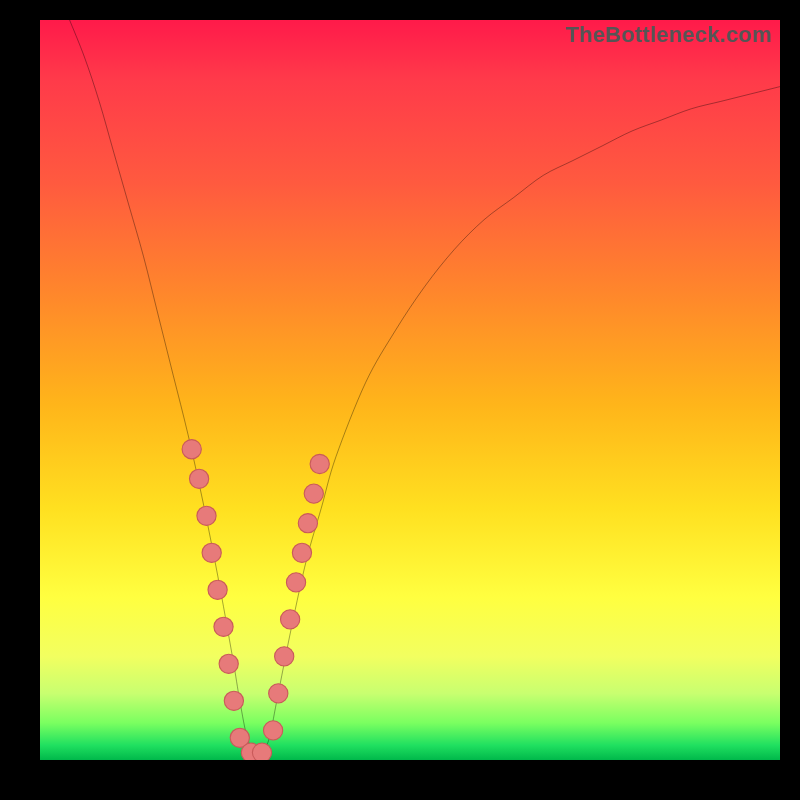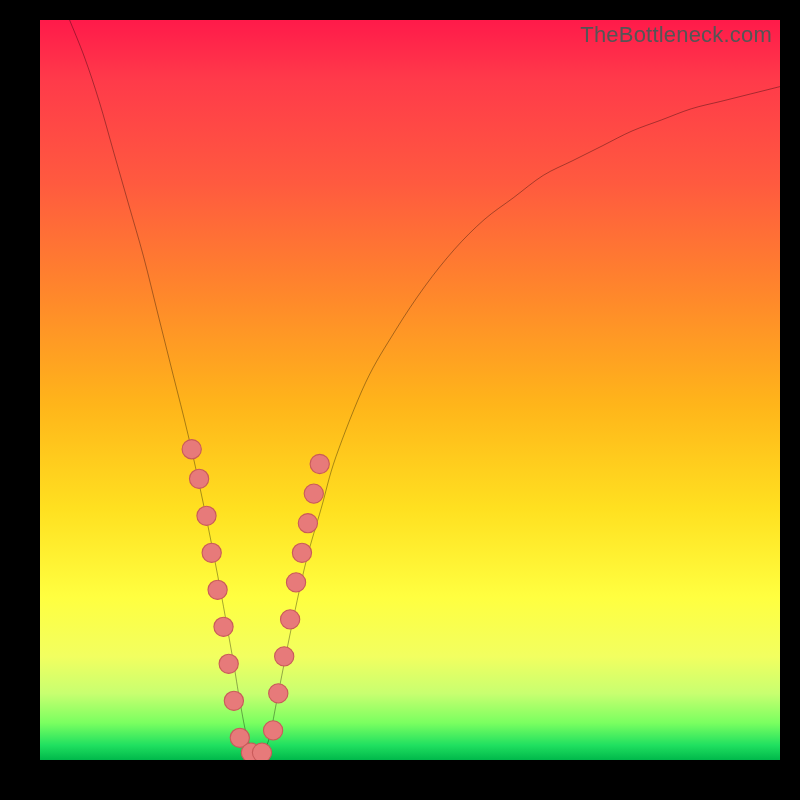--- a/index.html
+++ b/index.html
@@ -38,21 +38,21 @@
       #20e060 98%,
       #00b84a 100%
     );
   }
   .watermark {
     position: absolute;
     top: 2px;
     right: 8px;
     color: #555;
     font-size: 22px;
-    font-weight: 400;
+    font-weight: 700;
     letter-spacing: 0.2px;
     user-select: none;
     text-align: center;
   }
   svg.curve {
     position: absolute;
     left: 0;
     top: 0;
     width: 740px;
     height: 740px;

